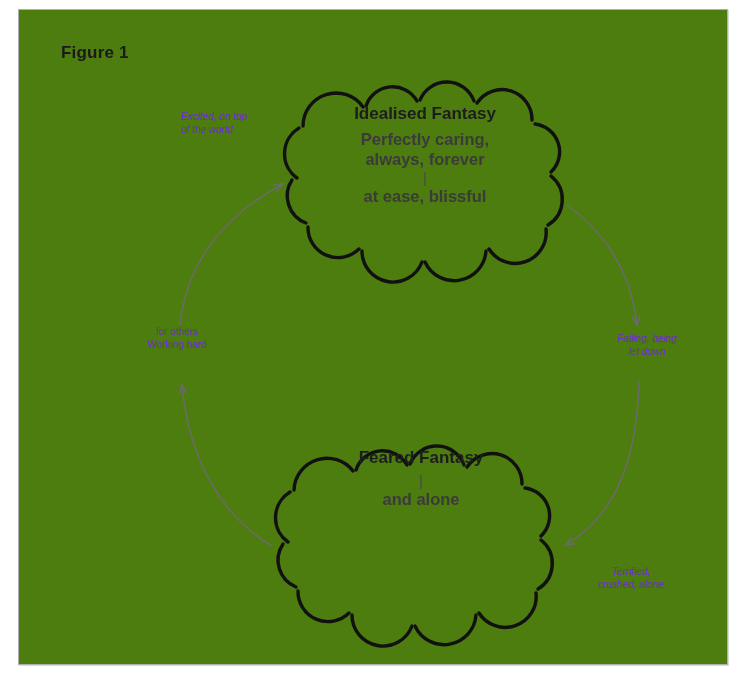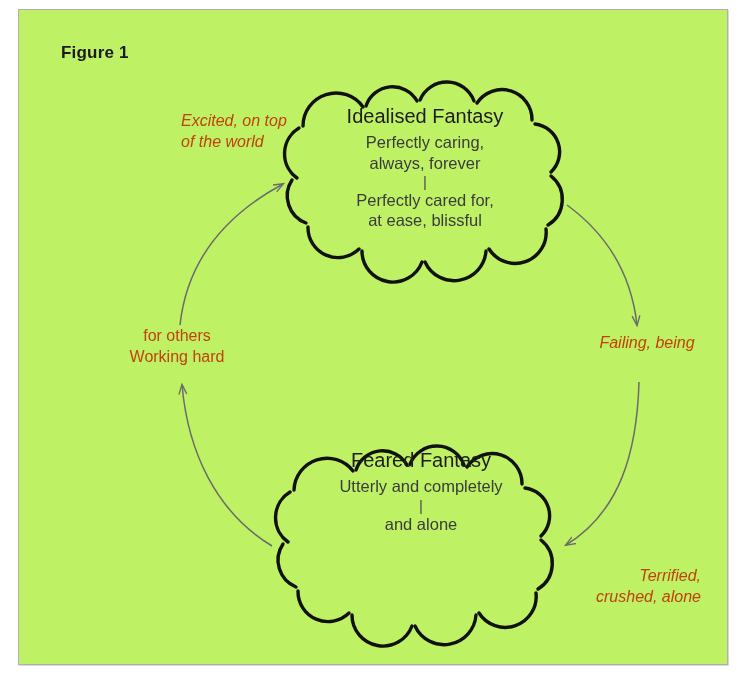--- a/index.html
+++ b/index.html
@@ -12,21 +12,21 @@
     height: 695px;
     font-family: "Liberation Sans", sans-serif;
     overflow: hidden;
   }
   #figure-frame {
     position: absolute;
     left: 18px;
     top: 9px;
     width: 710px;
     height: 656px;
-    background: #bef264;
+    background: #4d7c0f;
     border: 1px solid #b0b0b0;
     box-shadow: 1px 1px 0 #d9d9d9;
     box-sizing: border-box;
   }
   #figure-caption {
     position: absolute;
     left: 42px;
     top: 33px;
     font-size: 17px;
     font-weight: bold;
@@ -42,47 +42,47 @@
   }
   .cloud-text {
     position: absolute;
     text-align: center;
     color: #3b3b3b;
     line-height: 1.22;
     font-size: 16.5px;
   }
   .cloud-title {
     display: block;
-    font-weight: normal;
+    font-weight: bold;
     color: #1d1d1d;
-    font-size: 20px;
+    font-size: 17px;
     margin-bottom: 4px;
   }
   .cloud-divider {
     display: block;
     color: #4a4a4a;
     font-size: 15px;
     line-height: 1.0;
     margin: 1px 0 1px 0;
   }
-  .cloud-line { display: block; }
+  .cloud-line { display: block; font-weight: bold; }
   #cloud-top-text {
     left: 310px;
     top: 104px;
     width: 230px;
   }
   #cloud-bottom-text {
     left: 290px;
     top: 448px;
     width: 262px;
   }
   .edge-label {
     position: absolute;
-    color: #c2410c;
-    font-size: 16px;
+    color: #6d28d9;
+    font-size: 10px;
     line-height: 1.32;
   }
   .edge-label.italic {
     font-style: italic;
   }
   .edge-label .lbl-line { display: block; }
   #label-excited {
     left: 181px;
     top: 110px;
     width: 150px;
@@ -92,21 +92,21 @@
     left: 588px;
     top: 332px;
     width: 118px;
     text-align: center;
     font-style: italic;
   }
   #label-terrified {
     left: 561px;
     top: 565px;
     width: 140px;
-    text-align: right;
+    text-align: center;
   }
   #label-working {
     left: 112px;
     top: 325px;
     width: 130px;
     text-align: center;
   }
 </style>
 </head>
 <body>
@@ -157,38 +157,37 @@
     <path d="M 349,613 A 30,30 0 0 1 298,591"></path>
     <path d="M 296,587 A 29,29 0 0 1 283,544"></path>
   </g>
 </svg>
 
 <div id="cloud-top-text" class="cloud-text">
   <span class="cloud-title">Idealised Fantasy</span>
   <span class="cloud-line">Perfectly caring,</span>
   <span class="cloud-line">always, forever</span>
   <span class="cloud-divider">|</span>
-  <span class="cloud-line">Perfectly cared for,</span>
   <span class="cloud-line">at ease, blissful</span>
 </div>
 
 <div id="cloud-bottom-text" class="cloud-text">
   <span class="cloud-title">Feared Fantasy</span>
-  <span class="cloud-line">Utterly and completely</span>
   <span class="cloud-divider">|</span>
   <span class="cloud-line">and alone</span>
 </div>
 
 <div id="label-excited" class="edge-label italic">
   <span class="lbl-line">Excited, on top</span>
   <span class="lbl-line">of the world</span>
 </div>
 
 <div id="label-failing" class="edge-label">
   <span class="lbl-line">Failing, being</span>
+  <span class="lbl-line">let down</span>
 </div>
 
 <div id="label-terrified" class="edge-label italic">
   <span class="lbl-line">Terrified,</span>
   <span class="lbl-line">crushed, alone</span>
 </div>
 
 <div id="label-working" class="edge-label">
   <span class="lbl-line">for others</span>
   <span class="lbl-line">Working hard</span>

